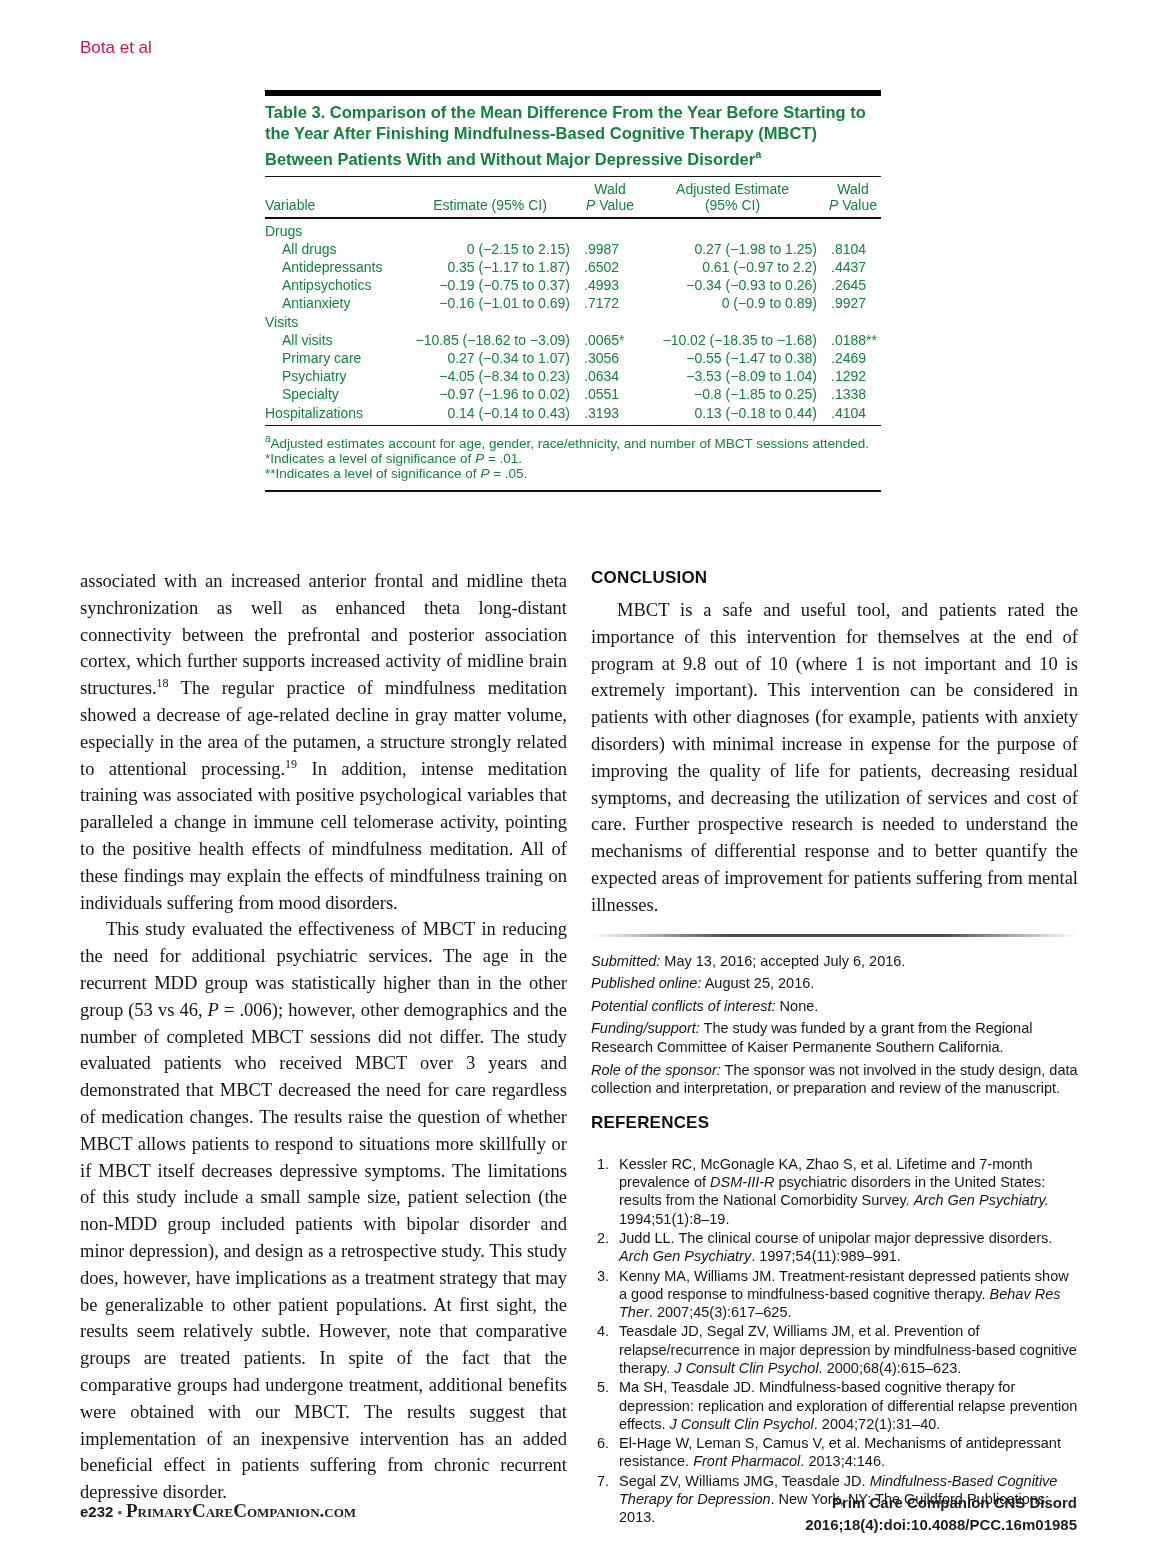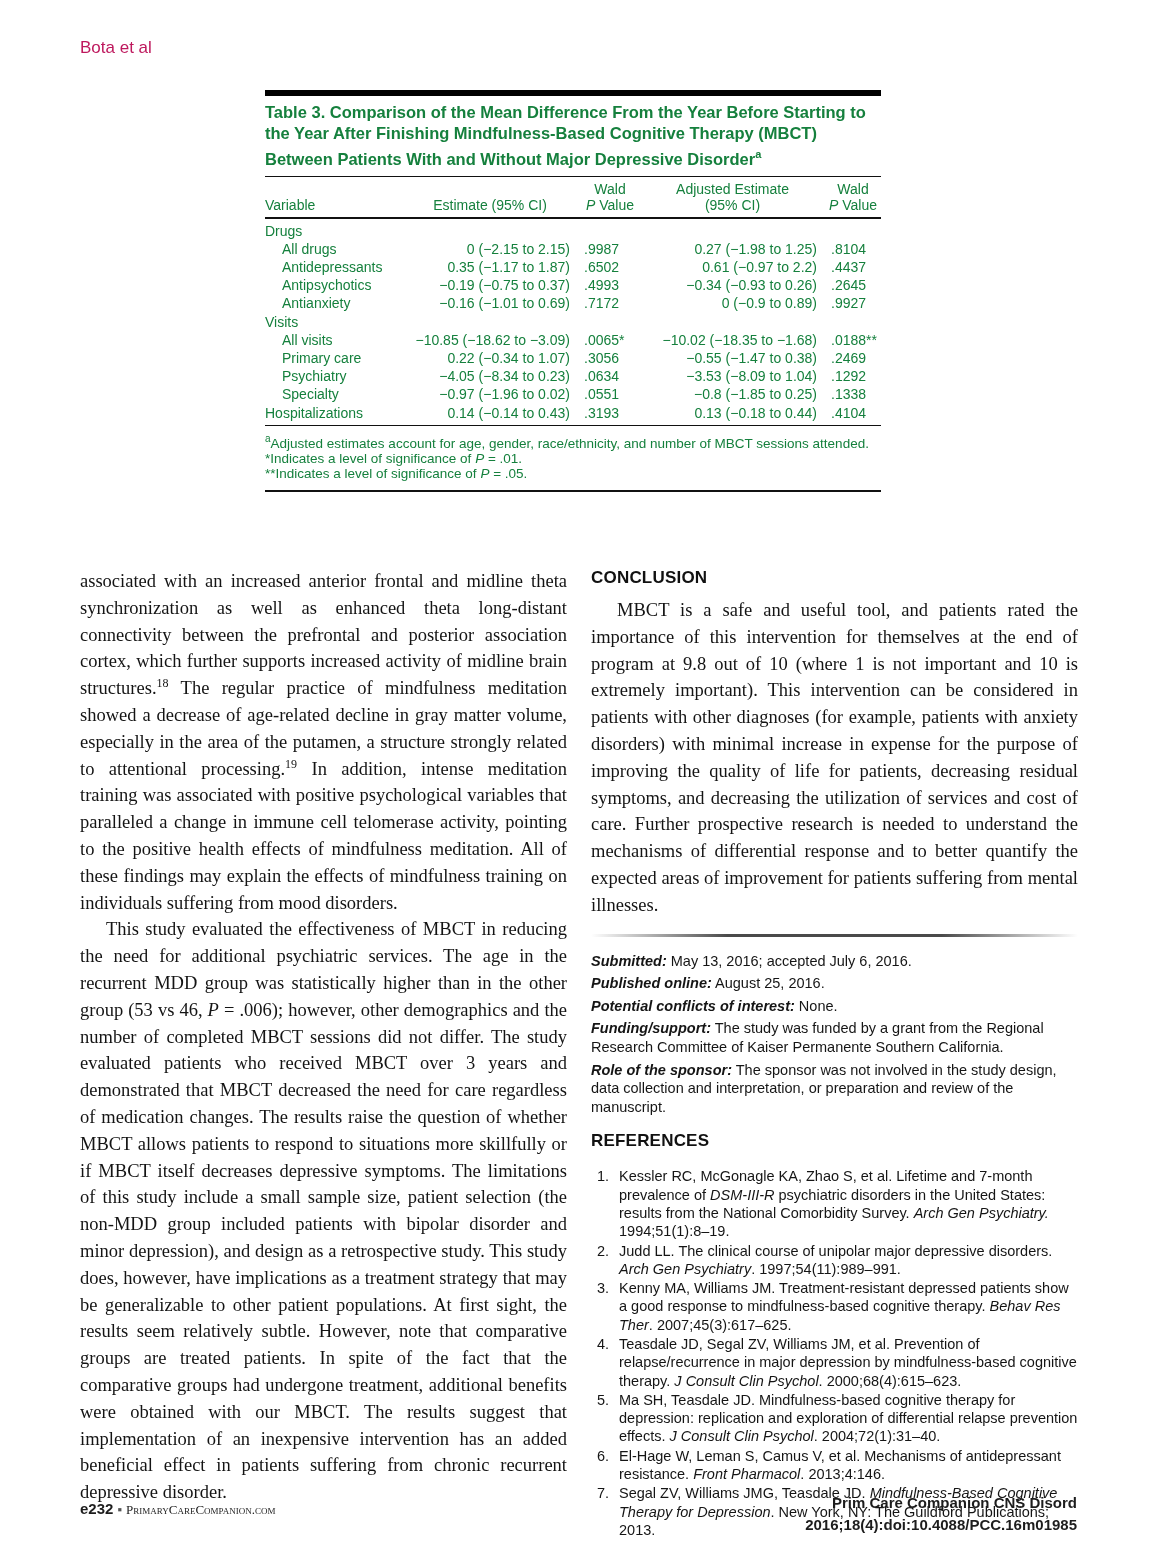--- a/index.html
+++ b/index.html
@@ -40,34 +40,34 @@
           text-align:justify;margin:0;text-indent:26px;color:#141414;}
   .no-indent{text-indent:0;}
   sup.cite{font-size:12px;line-height:0;}
   .sec-head{font-size:17px;font-weight:bold;margin:0 0 9px;color:#111;letter-spacing:0.2px;}
 
   .divider{height:3px;margin:15px 0 15px;border-radius:2px;
            background:linear-gradient(to right,rgba(90,90,90,0),#4a4a4a 28%,#4a4a4a 72%,rgba(90,90,90,0));}
 
   .backmatter{font-size:14.5px;line-height:18.6px;color:#151515;}
   .bm{margin:0 0 4px;}
-  .bm-label{font-weight:bold;font-style:italic;}
-
-  .refs-head{margin:15px 0 16px;}
+  .bm-label{font-weight:normal;font-style:italic;}
+
+  .refs-head{margin:15px 0 22px;}
   .refs{font-size:14.5px;line-height:18.3px;color:#151515;padding-left:6px;}
   .ref{display:flex;margin:0 0 1px;}
   .ref-num{flex:0 0 22px;}
   .ref-text{flex:1;}
   .ref i{font-style:italic;}
 
   
   .footer-left{position:absolute;left:80px;top:1500px;font-size:15px;color:#1d1d1d;}
   .footer-left .pg{font-weight:bold;}
   .footer-left .sq{color:#555;font-size:13px;padding:0 4px;}
-  .footer-left .site{font-family:"Liberation Serif","DejaVu Serif",serif;font-variant:small-caps;font-size:13px;}
+  .footer-left .site{font-family:"Liberation Serif","DejaVu Serif",serif;font-variant:small-caps;font-size:19px;font-weight:bold;}
   .footer-right{position:absolute;right:93px;top:1492px;text-align:right;font-size:15px;line-height:22px;
                 font-weight:600;color:#1d1d1d;}
 </style>
 </head>
 <body>
 
 <div class="page">
 
   <div class="running-head">Bota et al</div>
 
@@ -146,21 +146,21 @@
         </tr>
         <tr>
           <td class="c1 sub">All visits</td>
           <td class="c2">−10.85 (−18.62 to −3.09)</td>
           <td class="c3">.0065*</td>
           <td class="c4">−10.02 (−18.35 to −1.68)</td>
           <td class="c5">.0188**</td>
         </tr>
         <tr>
           <td class="c1 sub">Primary care</td>
-          <td class="c2">0.22 (−0.34 to 1.07)</td>
+          <td class="c2">0.27 (−0.34 to 1.07)</td>
           <td class="c3">.3056</td>
           <td class="c4">−0.55 (−1.47 to 0.38)</td>
           <td class="c5">.2469</td>
         </tr>
         <tr>
           <td class="c1 sub">Psychiatry</td>
           <td class="c2">−4.05 (−8.34 to 0.23)</td>
           <td class="c3">.0634</td>
           <td class="c4">−3.53 (−8.09 to 1.04)</td>
           <td class="c5">.1292</td>

